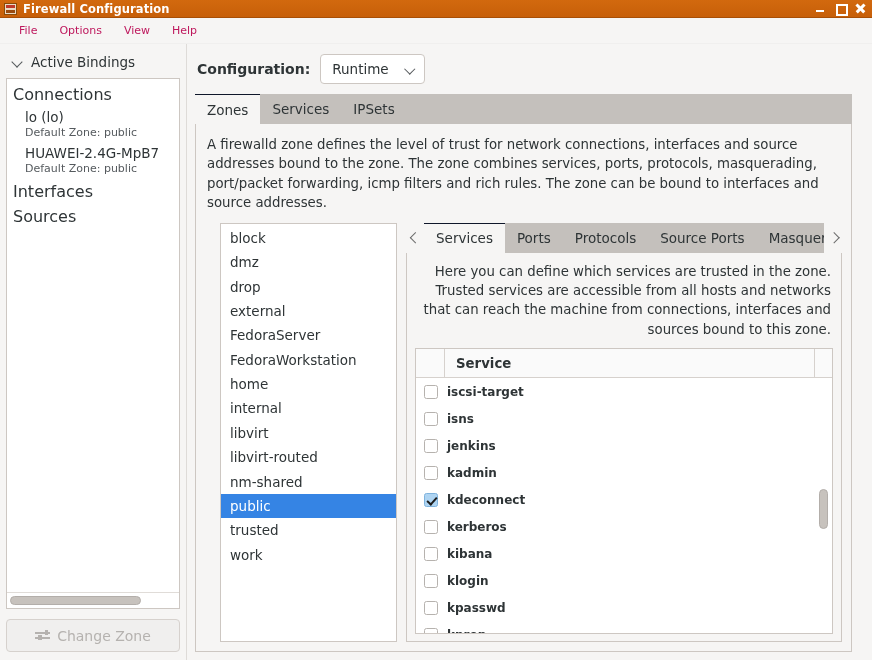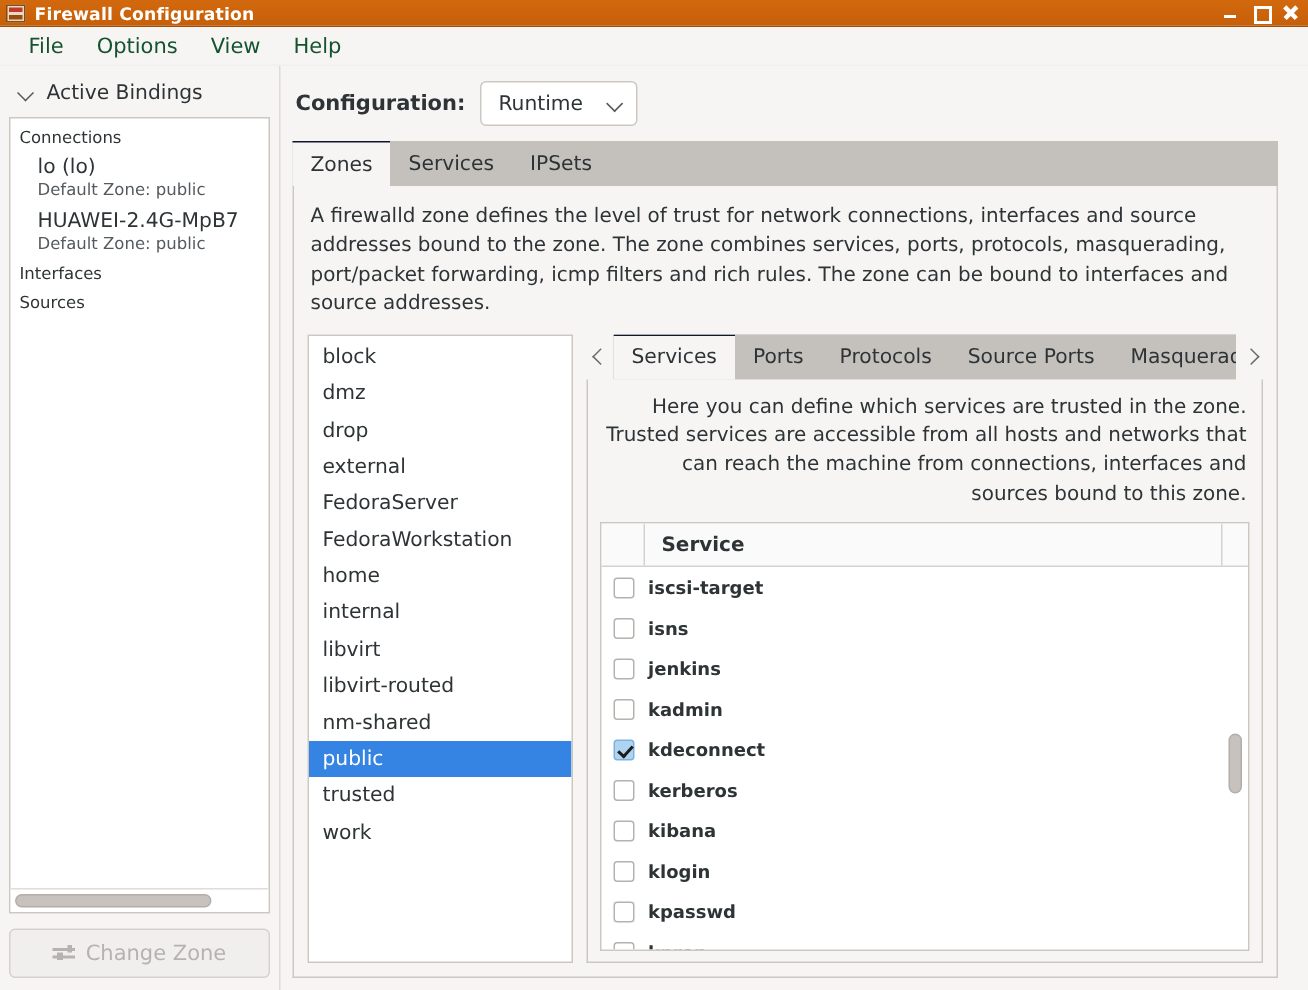--- a/index.html
+++ b/index.html
@@ -67,22 +67,22 @@
   
   .menubar {
     height: 26px;
     background: #f6f5f4;
     display: flex; align-items: center;
     padding-left: 8px;
     border-bottom: 1px solid #f0efee;
   }
   .menu-item {
     padding: 2px 11px;
-    font-size: 14px;
-    color: #14532d;
+    font-size: 11px;
+    color: #be185d;
     cursor: pointer;
     border-radius: 3px;
   }
 
   
   .content {
     display: flex;
     height: 616px;
     background: #f6f5f4;
   }
@@ -122,21 +122,21 @@
     overflow: hidden;
     min-height: 0;
   }
   .bindings-list {
     flex: 1;
     padding: 3px 0 0 0;
     overflow: hidden;
     min-height: 0;
   }
   .bind-group {
-    font-size: 11px;
+    font-size: 16px;
     color: #2e3436;
     padding: 3px 0 3px 6px;
     white-space: nowrap;
     cursor: pointer;
   }
   .bind-item {
     font-size: 13.5px;
     color: #2e3436;
     padding: 2px 0 0 18px;
     white-space: nowrap;
@@ -275,20 +275,21 @@
     padding: 2px 2px 10px 2px;
     flex: none;
   }
 
   
   .zones-area {
     flex: 1;
     display: flex;
     gap: 9px;
     min-height: 0;
+    margin-left: 15px;
   }
   .zone-list {
     width: 177px;
     flex: none;
     background: #ffffff;
     border: 1px solid #cdc7c2;
     overflow: hidden;
     padding-top: 2px;
   }
   .zone-item {

